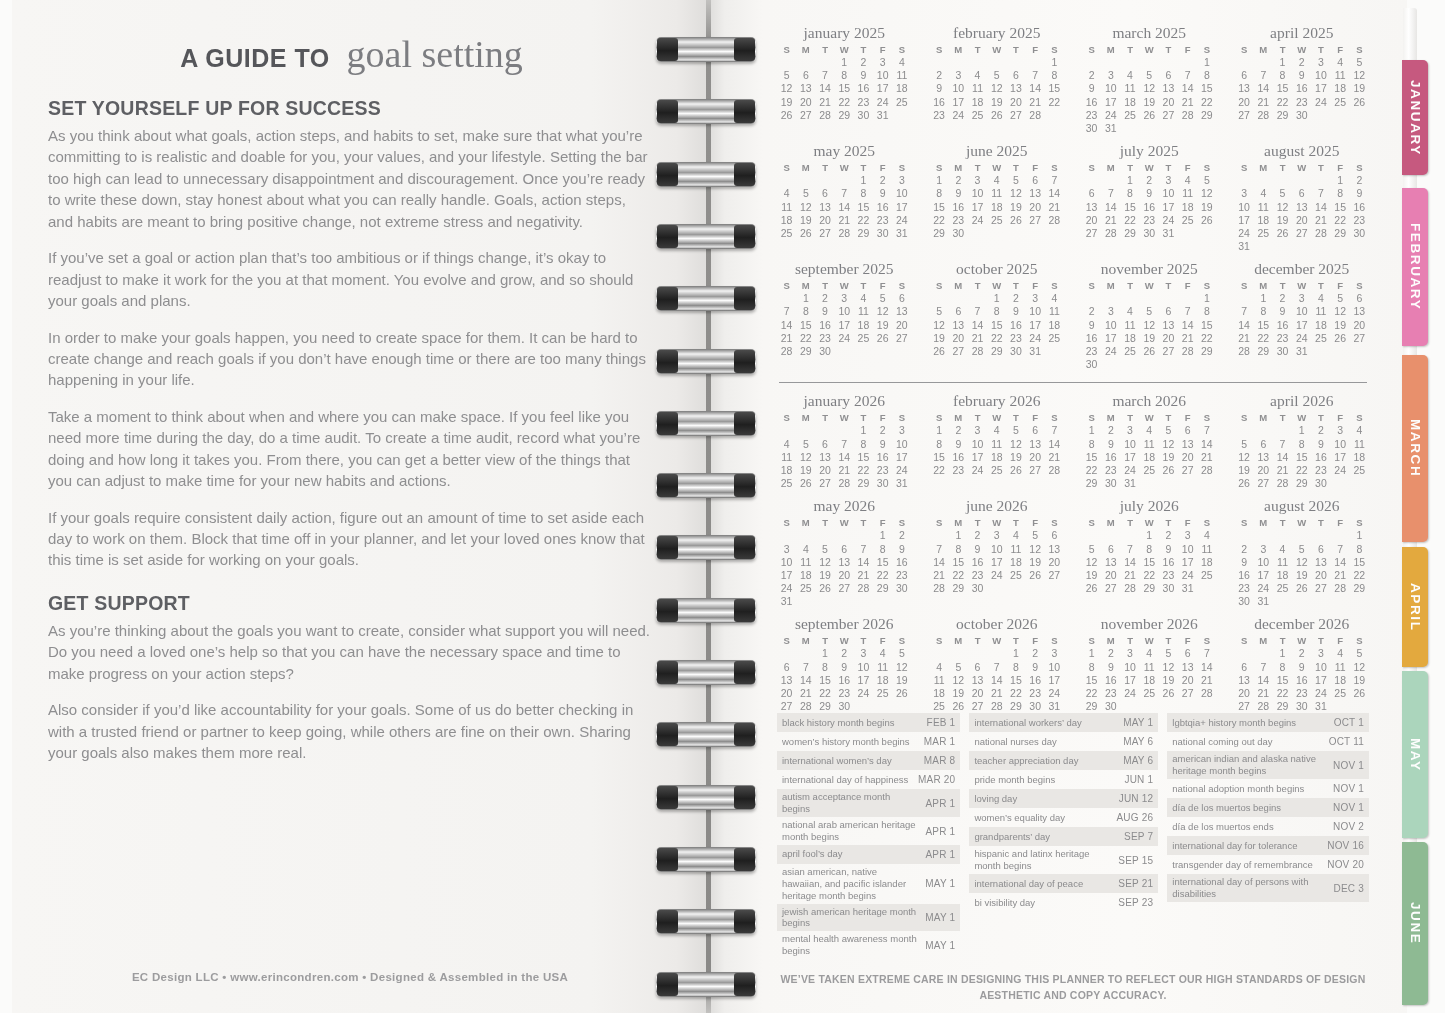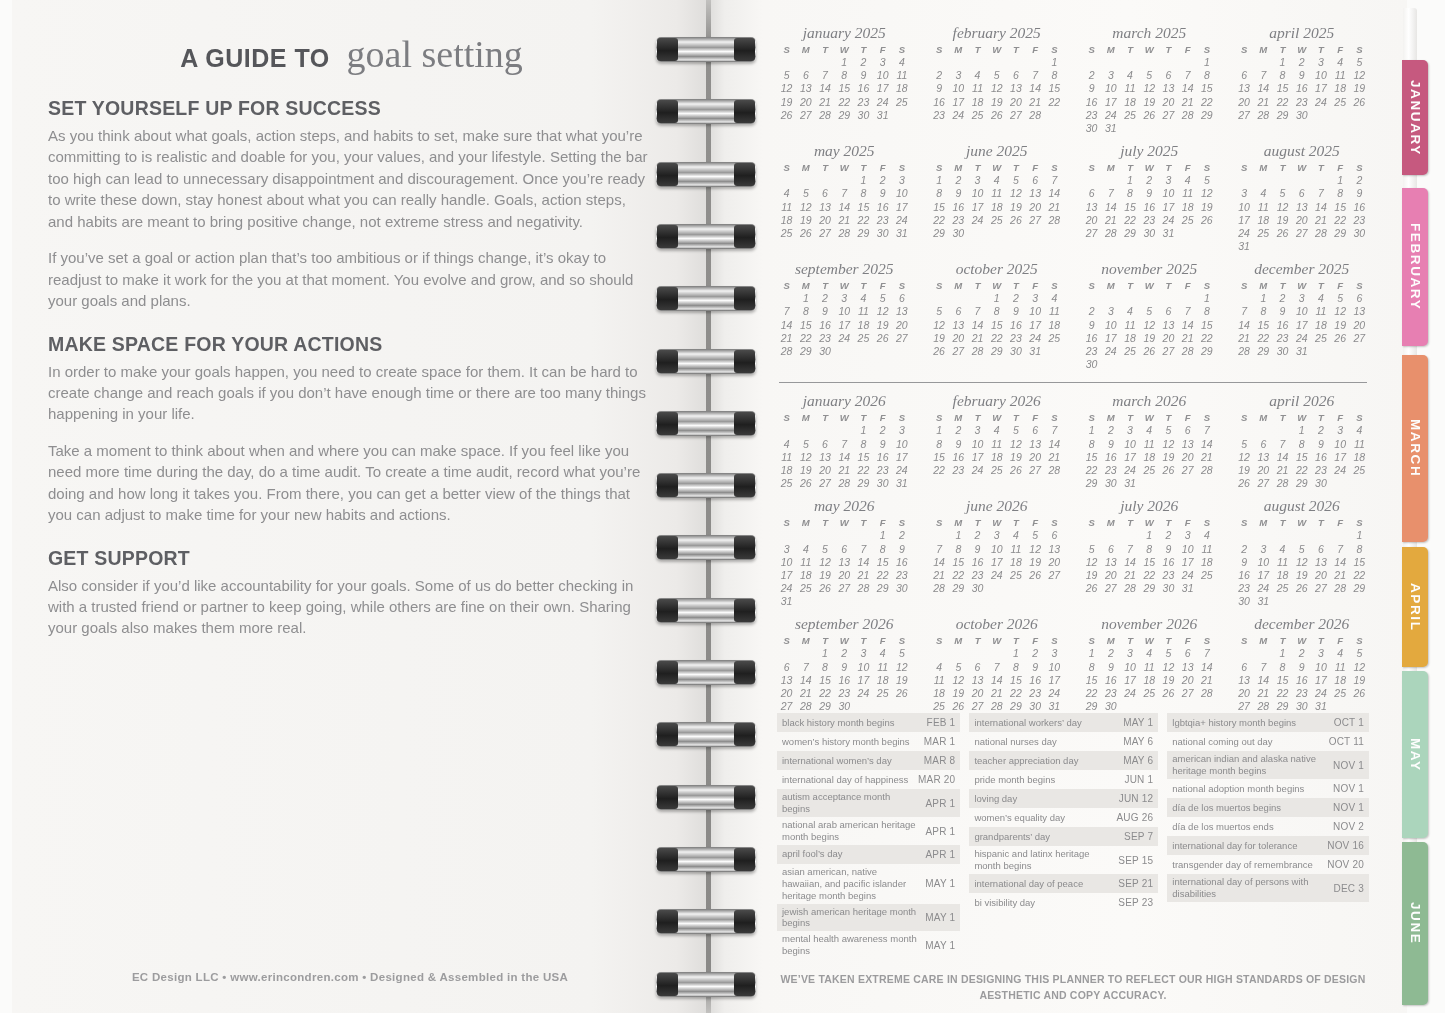--- a/index.html
+++ b/index.html
@@ -20,21 +20,21 @@
   .guide-title{margin:4px 0 20px;text-align:center;font-weight:normal;}
   .gt-prefix{font-weight:bold;font-size:25px;letter-spacing:.5px;color:#55565a;}
   .gt-script{font-family:"Liberation Serif",serif;font-size:38px;color:#7c7d81;margin-left:8px;}
   .section-heading{font-size:19.5px;font-weight:bold;color:#5e5f63;letter-spacing:.2px;margin:21px 0 5px;}
   .body-para{font-size:15px;color:#8e8e90;line-height:1.43;margin:0 0 15px;}
   .lp-footer{position:absolute;bottom:30px;left:36px;width:604px;text-align:center;
     font-size:11.5px;font-weight:bold;color:#9c9c9e;letter-spacing:.3px;}
 
   
   .rp-content{position:relative;height:100%;padding:24px 38px 0 70px;box-sizing:border-box;}
-  .cal-grid{display:grid;grid-template-columns:repeat(4,1fr);column-gap:18px;row-gap:7px;font-style:italic;}
+  .cal-grid{display:grid;grid-template-columns:repeat(4,1fr);column-gap:18px;row-gap:7px;}
   .month-title{font-family:"Liberation Serif",serif;font-size:15.5px;color:#7e7f83;
     text-align:center;margin-bottom:1px;}
   .day-grid{display:grid;grid-template-columns:repeat(7,1fr);}
   .dow{font-size:9.5px;font-weight:bold;color:#8f8f91;text-align:center;height:13px;line-height:13px;}
   .day{font-size:10.5px;color:#8b8b8d;text-align:center;height:13.2px;line-height:13.2px;}
   .year-divider{border:none;border-top:1.5px solid #97989a;margin:11px 2px 9px;}
 
   
   .obs-title{text-align:center;margin:8px 0 8px;color:#8c8c8e;}
   .obs-serif{font-family:"Liberation Serif",serif;font-size:21px;}
@@ -77,27 +77,28 @@
         <span class="gt-script">goal setting</span>
       </h1>
 
       <section>
         <h2 class="section-heading">SET YOURSELF UP FOR SUCCESS</h2>
         <p class="body-para">As you think about what goals, action steps, and habits to set, make sure that what you’re committing to is realistic and doable for you, your values, and your lifestyle. Setting the bar too high can lead to unnecessary disappointment and discouragement. Once you’re ready to write these down, stay honest about what you can really handle. Goals, action steps, and habits are meant to bring positive change, not extreme stress and negativity.</p>
         <p class="body-para">If you’ve set a goal or action plan that’s too ambitious or if things change, it’s okay to readjust to make it work for the you at that moment. You evolve and grow, and so should your goals and plans.</p>
       </section>
 
       <section>
-        <h2 class="section-heading">MAKE SPACE FOR YOUR ACTIONS</h2>
         <p class="body-para">In order to make your goals happen, you need to create space for them. It can be hard to create change and reach goals if you don’t have enough time or there are too many things happening in your life.</p>
         <p class="body-para">Take a moment to think about when and where you can make space. If you feel like you need more time during the day, do a time audit. To create a time audit, record what you’re doing and how long it takes you. From there, you can get a better view of the things that you can adjust to make time for your new habits and actions.</p>
+        <p class="body-para">If your goals require consistent daily action, figure out an amount of time to set aside each day to work on them. Block that time off in your planner, and let your loved ones know that this time is set aside for working on your goals.</p>
       </section>
 
       <section>
         <h2 class="section-heading">GET SUPPORT</h2>
+        <p class="body-para">As you’re thinking about the goals you want to create, consider what support you will need. Do you need a loved one’s help so that you can have the necessary space and time to make progress on your action steps?</p>
         <p class="body-para">Also consider if you’d like accountability for your goals. Some of us do better checking in with a trusted friend or partner to keep going, while others are fine on their own. Sharing your goals also makes them more real.</p>
       </section>
 
       <div class="lp-footer">EC Design LLC • www.erincondren.com • Designed &amp; Assembled in the USA</div>
     </div>
   </div>
 
   <div class="page page-right">
     <div class="rp-content">
       <div class="cal-grid">

